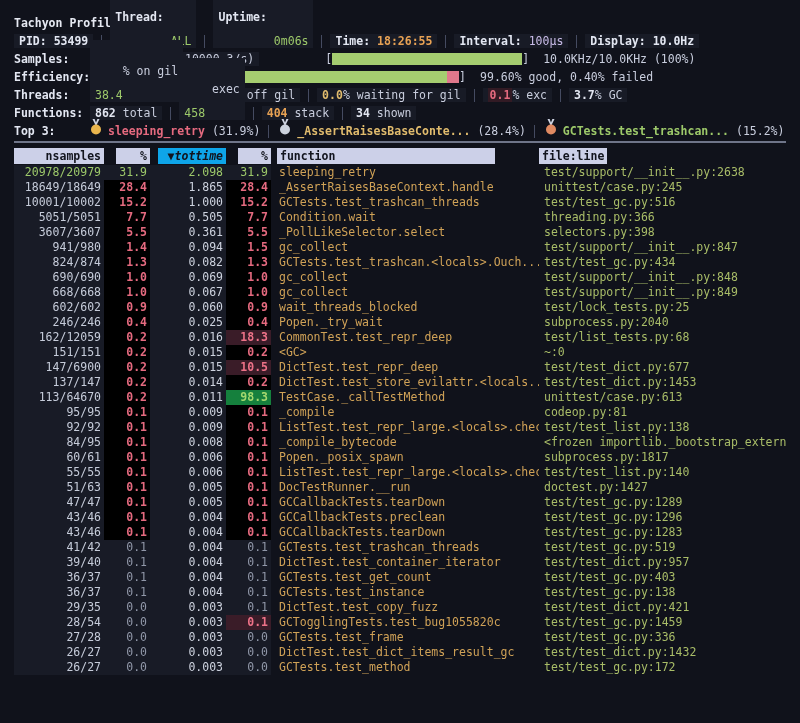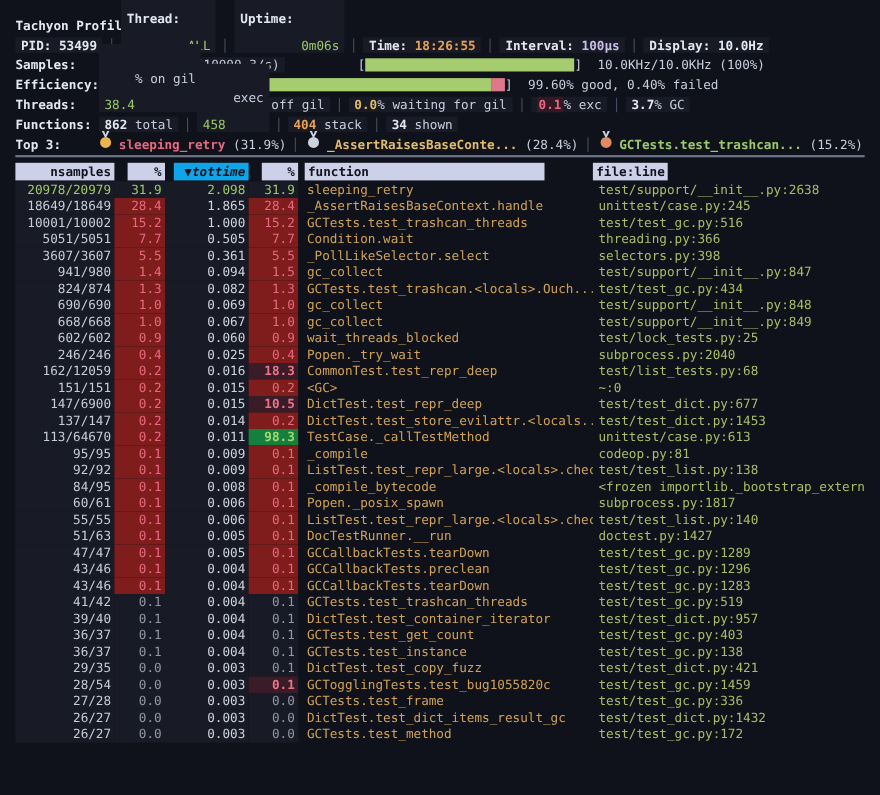--- a/index.html
+++ b/index.html
@@ -12,21 +12,21 @@
   .line{height:18px;display:flex;align-items:flex-end;white-space:pre;}
   .title{font-weight:bold;color:#e6e9f2;}
   .seg{background:#181b26;padding:0 5px;display:inline-flex;align-items:center;}
   .lbl{font-weight:bold;color:#e3e7f2;}
   .wb{font-weight:bold;color:#e3e7f2;}
   .green{color:#9dc96a;font-weight:normal;margin-top:48px;}
   .red{color:#e56a7f;font-weight:bold;}
   .redhl{color:#e56a7f;font-weight:bold;background:#321a24;padding:0 2px;}
   .yellow{color:#e0bb6d;font-weight:bold;}
   .orange{color:#e8a254;font-weight:bold;}
-  .lav{color:#c9bce8;font-weight:bold;}
+  .lav{color:#c9bce8;font-weight:normal;}
   .vbar{display:inline-block;width:1px;height:13px;background:#454b61;margin:0 8px;}
   .bar{display:inline-flex;align-items:center;color:#aeb4c4;}
   .bar::before{content:"[";color:#c9cede;}
   .bar::after{content:"]";color:#c9cede;}
   .track{display:inline-flex;height:12px;}
   .fill-good{background:#a5cd70;height:12px;}
   .fill-fail{background:#e0788c;height:12px;width:12px;}
   .samples-track{width:190px;}
   .eff-track{width:362px;}
   .medal{margin:0 6px 0 2px;display:inline-block;}
@@ -41,21 +41,21 @@
   .thead .h3{margin-left:8px;background:#0ea5e9;font-style:italic;}
   .thead .h5{margin-left:6px;margin-right:44px;}
   .thead .h6{justify-self:start;}
   .trow{height:15px;line-height:15px;}
   .cell{overflow:hidden;}
   .cell.num{text-align:right;padding-right:3px;}
   .cell.st{background:#181b26;}
   .cell.fn{padding-left:8px;color:#d0a257;}
   .cell.file{padding-left:5px;color:#a9bd68;}
   .cell.g{color:#9dc96a;font-weight:normal;}
-  .cell.r{color:#e56a7f;font-weight:normal;background:#7f1d1d;}
+  .cell.r{color:#e56a7f;font-weight:bold;background:#000000;}
   .cell.d{color:#9097a8;}
   .cell.rb{color:#ee7288;font-weight:bold;background:#3a1c28;}
   .cell.gb{color:#a4d86e;font-weight:bold;background:#15803d;}
   .tottime-c{color:#ced3df;}
   .nsamp-c{color:#c6ccda;}
   .footer{margin-top:18px;line-height:18px;color:#c3c9d6;white-space:pre;}
 </style>
 </head>
 <body>
 

